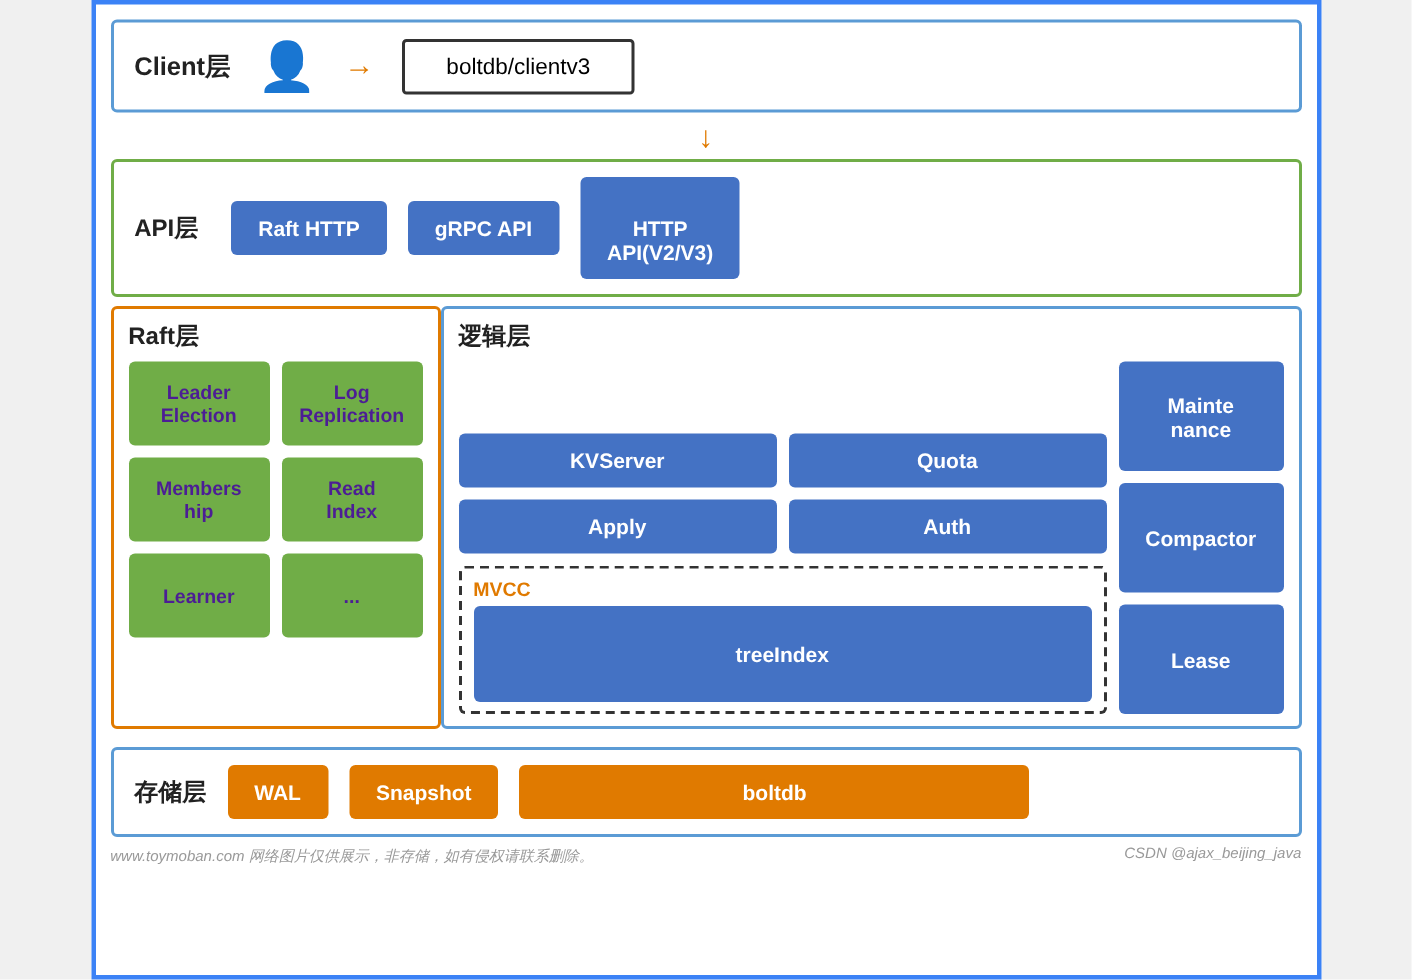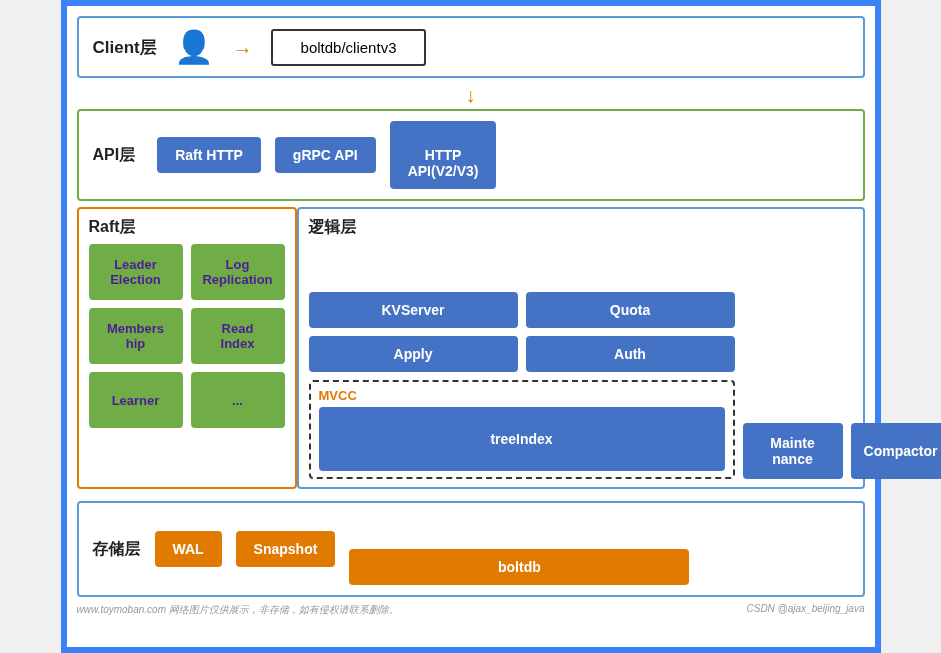--- a/index.html
+++ b/index.html
@@ -6,21 +6,21 @@
     body {
       font-family: Arial, sans-serif;
       background: #f0f0f0;
       display: flex;
       justify-content: center;
       align-items: center;
       min-height: 100vh;
     }
     .diagram-wrapper {
       background: white;
-      border: 6px solid #3b82f6;
+      border: 3px solid #3b82f6;
       width: 820px;
       min-height: 653px;
       padding: 10px;
       position: relative;
     }
     
     .layer {
       border: 2px solid;
       border-radius: 4px;
       margin-bottom: 6px;
@@ -130,24 +130,23 @@
       flex-direction: column;
       gap: 8px;
       margin-top: 48px;
     }
     .logic-row {
       display: flex;
       gap: 8px;
     }
     .logic-right {
       display: flex;
-      flex-direction: row;
+      flex-direction: column;
       gap: 8px;
       width: 110px;
-      align-items: flex-end;
     }
     
     .mvcc-wrapper {
       border: 2px dashed #333;
       border-radius: 4px;
       padding: 6px 8px;
     }
     .mvcc-label {
       color: #e07a00;
       font-weight: bold;
@@ -186,21 +185,20 @@
     .boltdb-box {
       background: #e07a00;
       color: white;
       padding: 10px 0;
       border-radius: 4px;
       font-size: 14px;
       font-weight: bold;
       text-align: center;
       flex: 1;
       max-width: 340px;
-      margin-top: 36px;
     }
     
     .watermark {
       font-size: 10px;
       color: #999;
       margin-top: 4px;
       display: flex;
       justify-content: space-between;
       font-style: italic;
     }

